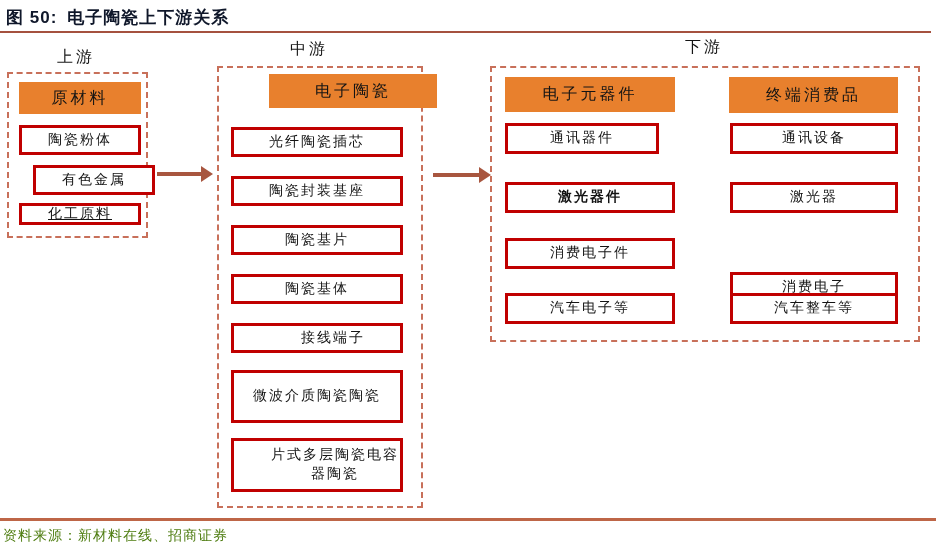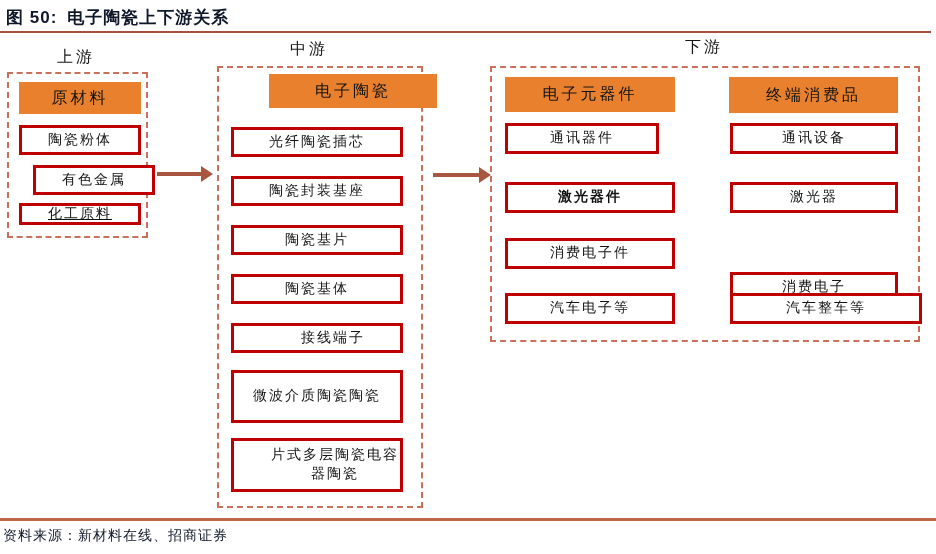--- a/index.html
+++ b/index.html
@@ -31,21 +31,21 @@
     box-sizing:border-box;text-align:center;line-height:1.35;
   }
   .item .wrap{display:block;width:150px;}
   .arrow{position:absolute;height:4px;background:#A8563F;}
   .arrow::after{
     content:"";position:absolute;right:-12px;top:-6px;
     border-left:12px solid #A8563F;border-top:8px solid transparent;border-bottom:8px solid transparent;
   }
   .bottom-rule{position:absolute;left:0;top:518px;width:936px;height:3px;background:#BE6647;}
   .source-note{
-    position:absolute;left:3px;top:527px;font-size:14px;color:#0f172a;letter-spacing:1px;white-space:nowrap;
+    position:absolute;left:3px;top:527px;font-size:14px;color:#4d7c0f;letter-spacing:1px;white-space:nowrap;
   }
 </style>
 </head>
 <body>
 
 <div class="canvas">
 
   <div class="fig-title">
     <span class="fig-label">图 50:</span><span>电子陶瓷上下游关系</span>
   </div>
@@ -84,18 +84,18 @@
   <div class="hdr" style="left:505px;top:77px;width:170px;height:35px;">电子元器件</div>
   <div class="item" style="left:505px;top:123px;width:154px;height:31px;">通讯器件</div>
   <div class="item" style="left:505px;top:182px;width:170px;height:31px;font-weight:bold;">激光器件</div>
   <div class="item" style="left:505px;top:238px;width:170px;height:31px;">消费电子件</div>
   <div class="item" style="left:505px;top:293px;width:170px;height:31px;">汽车电子等</div>
 
   <div class="hdr" style="left:729px;top:77px;width:169px;height:36px;">终端消费品</div>
   <div class="item" style="left:730px;top:123px;width:168px;height:31px;">通讯设备</div>
   <div class="item" style="left:730px;top:182px;width:168px;height:31px;">激光器</div>
   <div class="item" style="left:730px;top:240px;width:168px;height:31px;margin-top:32px;">消费电子</div>
-  <div class="item" style="left:730px;top:293px;width:192px;height:31px;">汽车整车等</div>
+  <div class="item" style="left:730px;top:293px;width:168px;height:31px;">汽车整车等</div>
 
   <div class="bottom-rule"></div>
   <div class="source-note">资料来源：新材料在线、招商证券</div>
 
 </div>
 
 </body></html>

